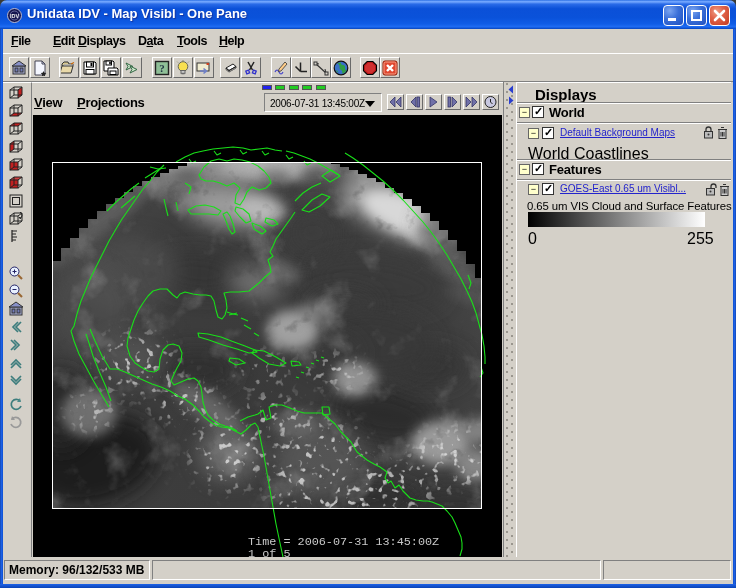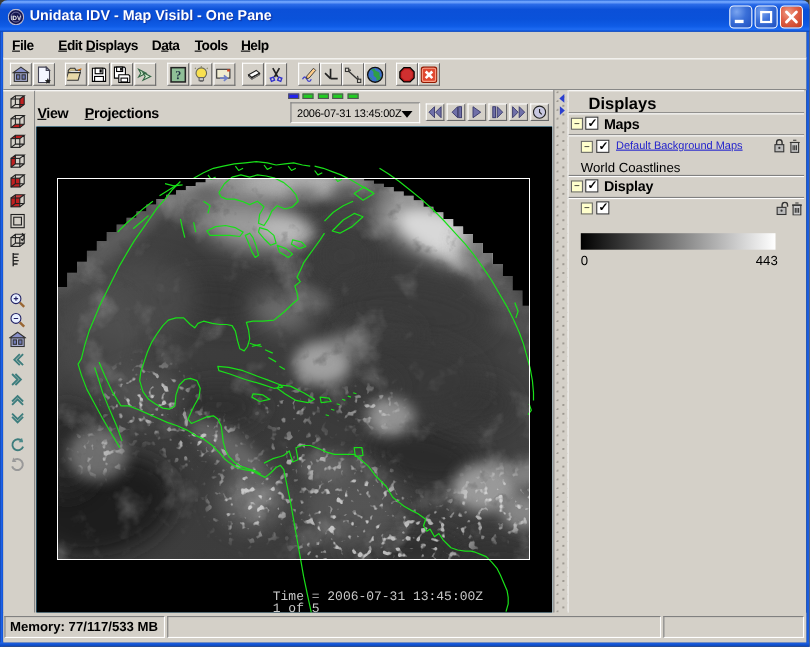--- a/index.html
+++ b/index.html
@@ -31,33 +31,33 @@
 #viewhdr{left:32px;top:82px;width:471px;height:33px;background:#d4d0c8;border-top:1px solid #fff}
 .vmenu{position:absolute;top:12px;font-weight:bold;font-size:13px;letter-spacing:-0.3px}
 .vmenu u{text-decoration:underline}
 #steps{position:absolute;left:230px;top:2px}
 .step{position:absolute;top:0;width:10px;height:5px;border:1px solid #555}
 #timedrop{position:absolute;left:232px;top:10px;width:118px;height:19px;background:#d4d0c8;border:1px solid;border-color:#808080 #fff #fff #808080;color:#000}
 #timedrop span{position:absolute;left:5px;top:4px;letter-spacing:0;white-space:nowrap;font-size:10px;letter-spacing:-0.2px}
 #timedrop .tri{position:absolute;right:6px;top:7px;width:0;height:0;border-left:5px solid transparent;border-right:5px solid transparent;border-top:6px solid #000}
 .abtn{position:absolute;top:11px;width:17px;height:16px;background:#d4d0c8;border:1px solid;border-color:#fff #6a6a6a #6a6a6a #fff}
 
-#canvas{left:33px;top:115px;width:469px;height:442px;background:#0369a1}
+#canvas{left:33px;top:115px;width:469px;height:442px;background:#c4b5fd}
 
 #splitter{left:503px;top:82px;width:14px;height:475px;background:#d4d0c8;border-left:1px solid #808080;border-right:1px solid #fff;
  background-image:radial-gradient(circle at 3px 2px,#9a968e 0 0.9px,transparent 1px),radial-gradient(circle at 8px 6px,#9a968e 0 0.9px,transparent 1px);background-size:10px 8px}
 
 #rpanel{left:517px;top:82px;width:214px;height:475px;background:#d4d0c8;border-top:1px solid #fff}
 #rtitle{position:absolute;left:18px;top:3px;font-weight:bold;font-size:15px}
 .hr1{position:absolute;left:0;width:214px;height:2px;border-top:1px solid #808080;border-bottom:1px solid #fff}
 .toggle{position:absolute;width:11px;height:11px;background:#ffffcc;border:1px solid #666;font-size:9px;line-height:8px;text-align:center}
 .cbox{position:absolute;width:12px;height:12px;background:#fff;border:1px solid #333}
 .cbox:after{content:"✓";position:absolute;left:1px;top:-2px;font-size:11px;font-weight:bold}
 .blink{position:absolute;color:#2323cc;font-size:10px;text-decoration:underline;white-space:nowrap}
-.rtext{position:absolute;color:#000;font-size:12px;white-space:nowrap}
+.rtext{position:absolute;color:#000;font-size:16px;white-space:nowrap}
 .rbold{position:absolute;color:#000;font-weight:bold;font-size:13px;letter-spacing:-0.2px}
 #gradbar{position:absolute;left:11px;top:129px;width:177px;height:15px;background:linear-gradient(to right,#000,#fff)}
 
 #statusbar{left:3px;top:557px;width:730px;height:27px;background:#d4d0c8}
 .scell{position:absolute;top:3px;height:20px;border:1px solid;border-color:#808080 #fff #fff #808080;font-size:12px;font-weight:bold}
 </style></head>
 <body>
 <div class="abs" id="frame"></div>
 <div class="abs" style="left:0;top:8px;width:3px;height:580px;background:linear-gradient(to right,#1341a5,#1e63e8 40%,#0d4fd2)"></div>
 <div class="abs" style="left:733px;top:8px;width:3px;height:580px;background:linear-gradient(to left,#1341a5,#1e63e8 40%,#0d4fd2)"></div>
@@ -512,40 +512,42 @@
 <svg width="12" height="22" style="position:absolute;left:1px;top:2px">
 <path d="M8 1.5 L3.5 5.5 L8 9.5 Z" fill="#2a3ecf"></path>
 <path d="M4 12.5 L8.5 16.5 L4 20.5 Z" fill="#2a3ecf"></path>
 </svg>
 </div>
 <div class="abs" id="rpanel">
  <div id="rtitle">Displays</div>
  <div class="hr1" style="top:19px"></div>
  <div class="toggle" style="left:2px;top:24px">−</div>
  <div class="cbox" style="left:15px;top:23px"></div>
- <div class="rbold" style="left:32px;top:22px">Maps</div>
+ <div class="rbold" style="left:32px;top:22px">World</div>
  <div class="hr1" style="top:39px"></div>
  <div class="toggle" style="left:11px;top:45px">−</div>
  <div class="cbox" style="left:25px;top:44px"></div>
  <div class="blink" style="left:43px;top:44px">Default Background Maps</div>
  <div class="rtext" style="left:11px;top:62px">World Coastlines</div>
  <div class="hr1" style="top:76px"></div>
  <div class="toggle" style="left:2px;top:81px">−</div>
  <div class="cbox" style="left:15px;top:80px"></div>
- <div class="rbold" style="left:32px;top:79px">Display</div>
+ <div class="rbold" style="left:32px;top:79px">Features</div>
  <div class="hr1" style="top:96px"></div>
  <div class="toggle" style="left:11px;top:101px">−</div>
  <div class="cbox" style="left:25px;top:100px"></div>
+ <div class="blink" style="left:43px;top:100px">GOES-East 0.65 um Visibl...</div>
+ <div class="rtext" style="left:10px;top:117px;font-size:11.4px;letter-spacing:-0.1px">0.65 um VIS Cloud and Surface Features</div>
  <div id="gradbar"></div>
  <div class="rtext" style="left:11px;top:147px">0</div>
- <div class="rtext" style="left:170px;top:147px">443</div>
+ <div class="rtext" style="left:170px;top:147px">255</div>
 </div>
 <div class="abs" id="statusbar">
  <div class="scell" style="left:1px;width:146px">
-      <span style="position:absolute;left:4px;top:2px">Memory: 77/117/533 MB</span>
+      <span style="position:absolute;left:4px;top:2px">Memory: 96/132/533 MB</span>
     </div>
  <div class="scell" style="left:149px;width:449px"></div>
  <div class="scell" style="left:600px;width:128px"></div>
 </div>
 <svg class="abs" style="left:703px;top:126px" width="11" height="13">
     <rect x="1.5" y="5.5" width="8" height="6.5" fill="#bbb" stroke="#333"></rect>
     <path d="M3 5.5 v-2 a2.5 2.5 0 0 1 5 0 v2" fill="none" stroke="#333" stroke-width="1.3"></path>
     <circle cx="5.5" cy="8.5" r="1" fill="#333"></circle>
   </svg>
 <svg class="abs" style="left:717px;top:126px" width="11" height="13">

